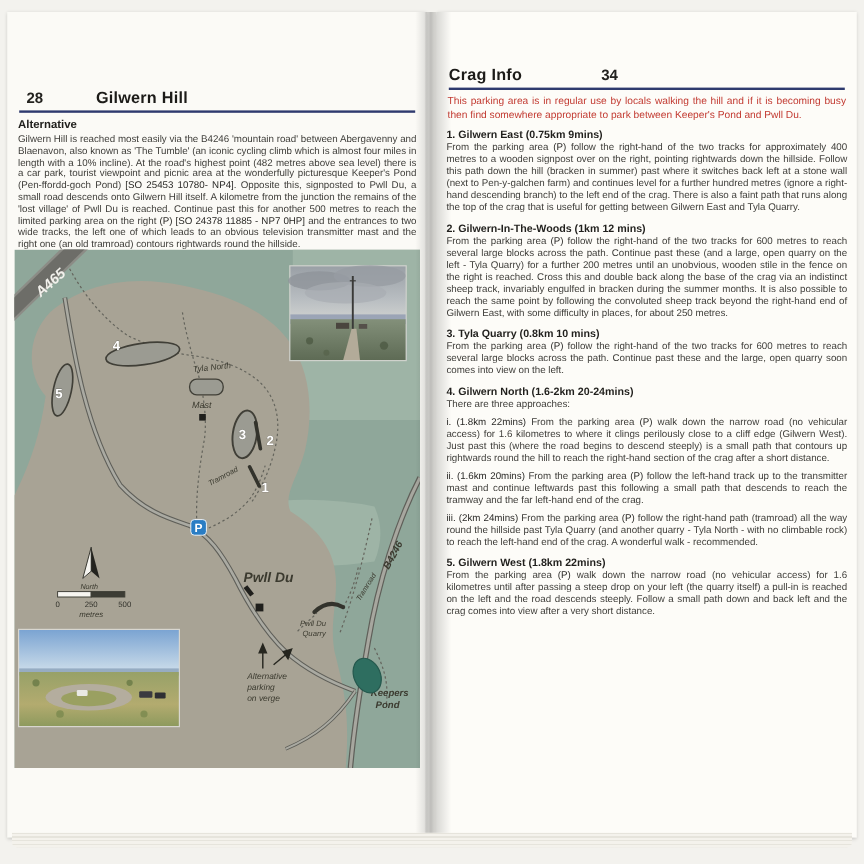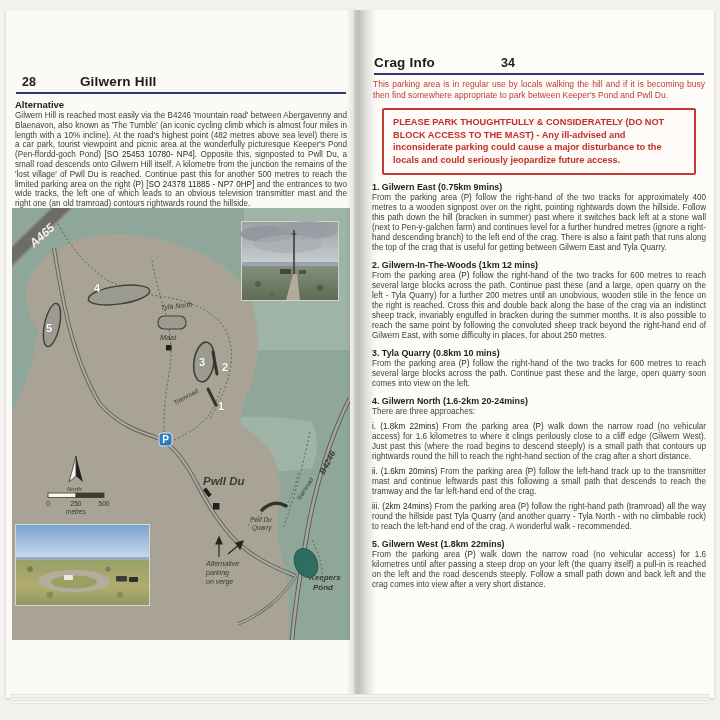--- a/index.html
+++ b/index.html
@@ -221,23 +221,20 @@
 
   <div class="page page-right">
     <div class="pg-header">
       <span class="pg-title">Crag Info</span>
       <span class="pg-num">34</span>
     </div>
 
     <div class="rp-body">
       <p class="red-intro">This parking area is in regular use by locals walking the hill and if it is becoming busy then find somewhere appropriate to park between Keeper's Pond and Pwll Du.</p>
 
-      <div class="warning-box">
-        <p>PLEASE PARK THOUGHTFULLY &amp; CONSIDERATELY (DO NOT BLOCK ACCESS TO THE MAST) -  Any ill-advised and inconsiderate parking could cause a major disturbance to the locals and could seriously jeopardize future access.</p>
-      </div>
 
       <div class="section">
         <h3>1. Gilwern East (0.75km 9mins)</h3>
         <p><span>From the parking area </span><span class="b">(P)</span><span> follow the right-hand of the two tracks for approximately 400 metres to a wooden signpost over on the right, pointing rightwards down the hillside. Follow this path down the hill (bracken in summer) past where it switches back left at a stone wall (next to Pen-y-galchen farm) and continues level for a further hundred metres (ignore a right-hand descending branch) to the left end of the crag. There is also a faint path that runs along the top of the crag that is useful for getting between Gilwern East and Tyla Quarry.</span></p>
       </div>
 
       <div class="section">
         <h3>2. Gilwern-In-The-Woods (1km 12 mins)</h3>
         <p><span>From the parking area </span><span class="b">(P)</span><span> follow the right-hand of the two tracks for 600 metres to reach several large blocks across the path. Continue past these (and a large, open quarry on the left - Tyla Quarry) for a further 200 metres until an unobvious, wooden stile in the fence on the right is reached. Cross this and double back along the base of the crag via an indistinct sheep track, invariably engulfed in bracken during the summer months. It is also possible to reach the same point by following the convoluted sheep track beyond the right-hand end of Gilwern East, with some difficulty in places, for about 250 metres.</span></p>
       </div>

